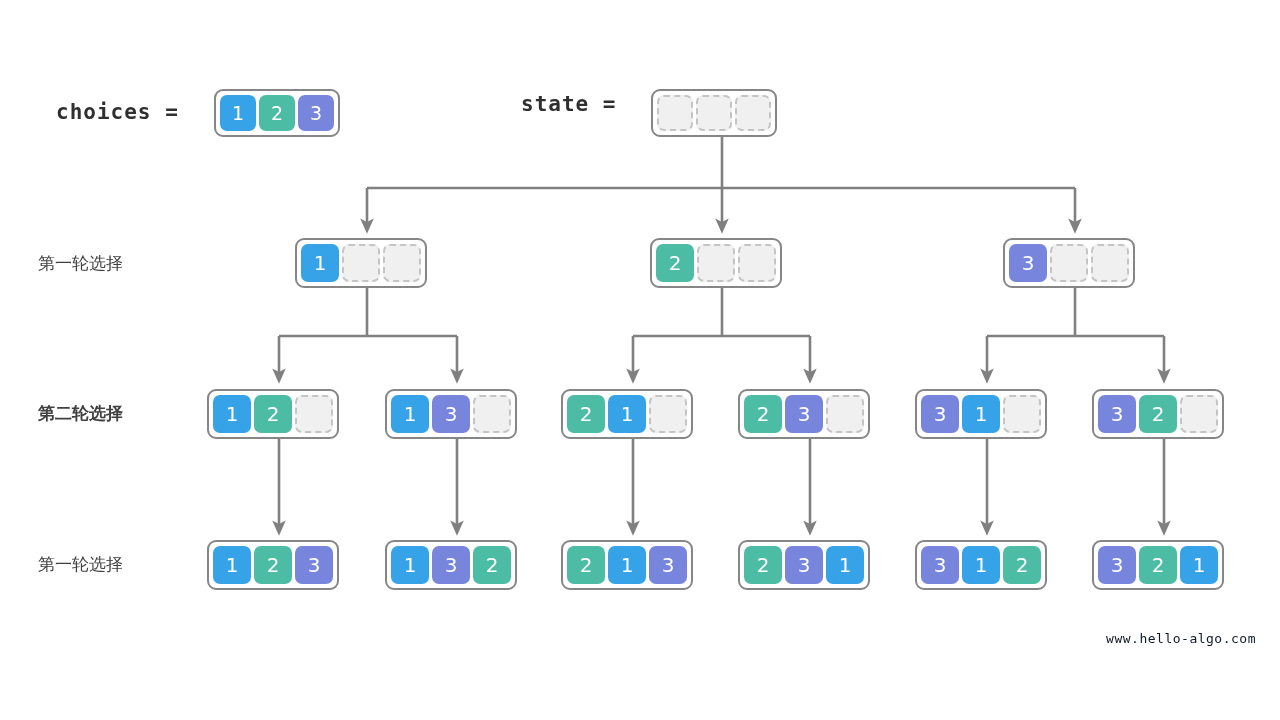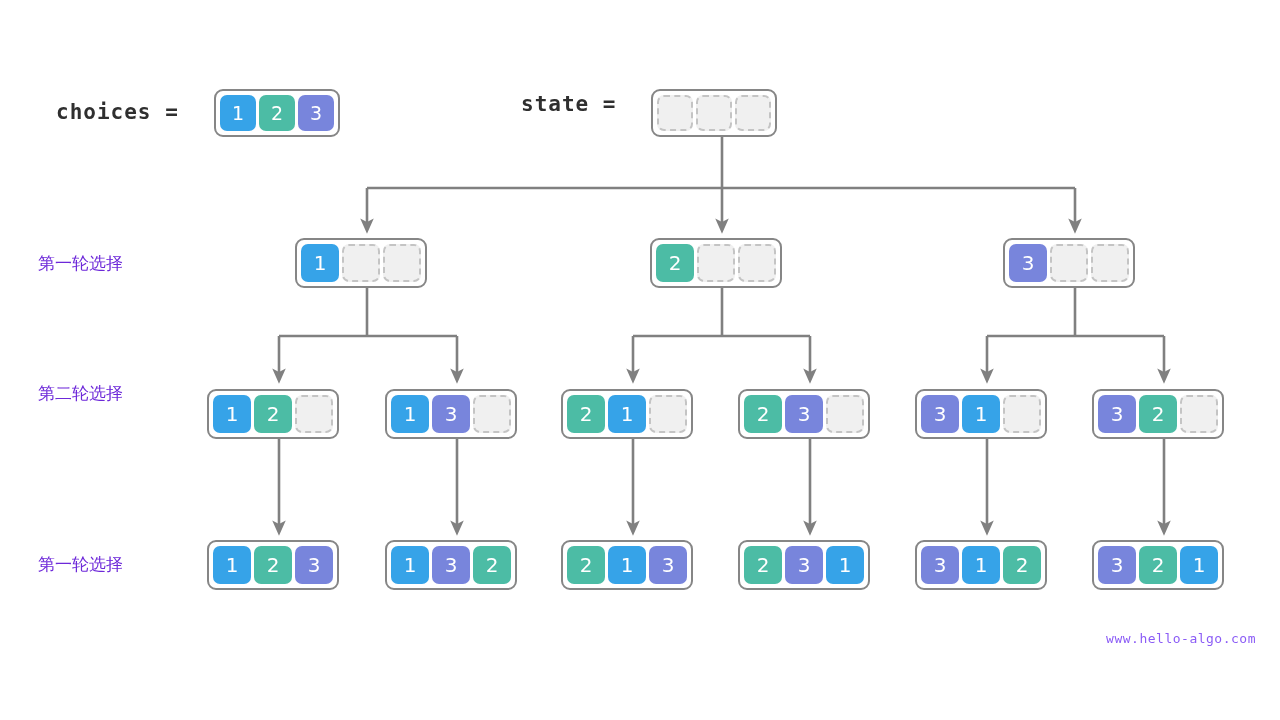--- a/index.html
+++ b/index.html
@@ -37,21 +37,21 @@
     color: #2f2f2f;
     white-space: nowrap;
     letter-spacing: 1px;
   }
 
   
   .row-label {
     position: absolute;
     font-family: "DejaVu Sans", "Liberation Sans", sans-serif;
     font-size: 17px;
-    color: #6d28d9;
+    color: #404040;
     white-space: nowrap;
   }
 
   
   .array-node {
     position: absolute;
     display: flex;
     flex-direction: row;
     align-items: center;
     box-sizing: border-box;
@@ -86,21 +86,21 @@
   
   .array-node.compact .cell { width: 36px; height: 36px; font-size: 19px; }
 
   
   .watermark {
     position: absolute;
     right: 24px;
     bottom: 18px;
     font-family: "DejaVu Sans Mono", "Liberation Mono", monospace;
     font-size: 13px;
-    color: #8b5cf6;
+    color: #0f172a;
     letter-spacing: 0.5px;
     white-space: nowrap;
   }
 </style>
 </head>
 <body>
 
 <div id="canvas">
 
   <svg id="edge-layer" viewBox="0 0 1280 720" xmlns="http://www.w3.org/2000/svg">
@@ -152,21 +152,21 @@
 
   <div class="mono-label" style="left:521px; top:92px;">state =</div>
 
   <div class="array-node compact" style="left:651px; top:89px;">
     <div class="cell empty"></div>
     <div class="cell empty"></div>
     <div class="cell empty"></div>
   </div>
 
   <div class="row-label" style="left:38px; top:252px;">第一轮选择</div>
-  <div class="row-label" style="left:38px; top:382px;">第二轮选择</div>
+  <div class="row-label" style="left:38px; top:402px;font-weight:bold;">第二轮选择</div>
   <div class="row-label" style="left:38px; top:553px;">第一轮选择</div>
 
   <div class="array-node" style="left:295px; top:238px;">
     <div class="cell v1">1</div>
     <div class="cell empty"></div>
     <div class="cell empty"></div>
   </div>
   <div class="array-node" style="left:650px; top:238px;">
     <div class="cell v2">2</div>
     <div class="cell empty"></div>

